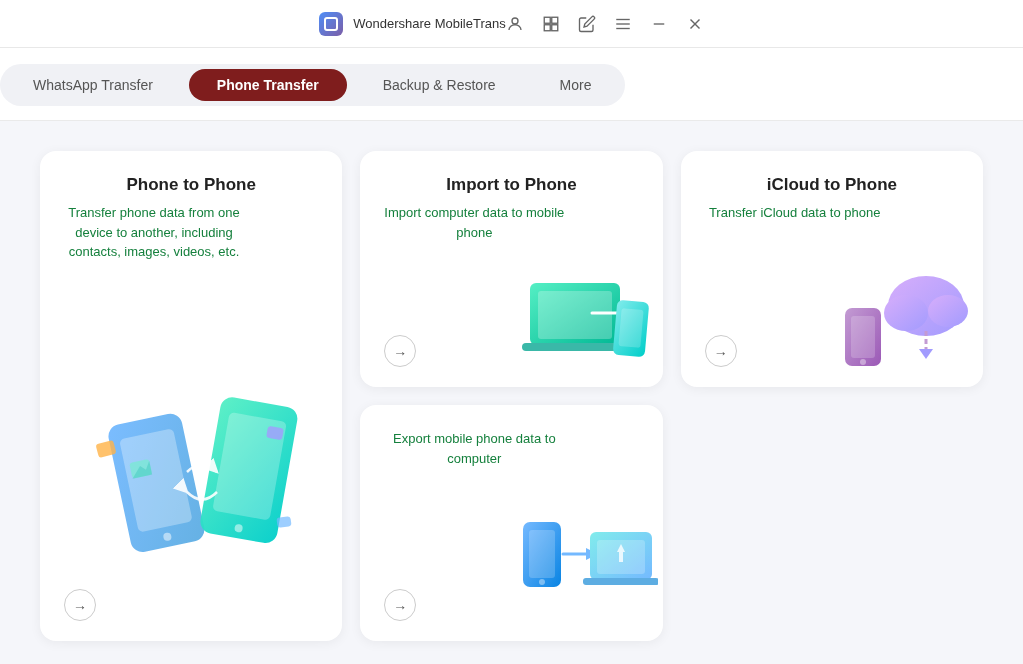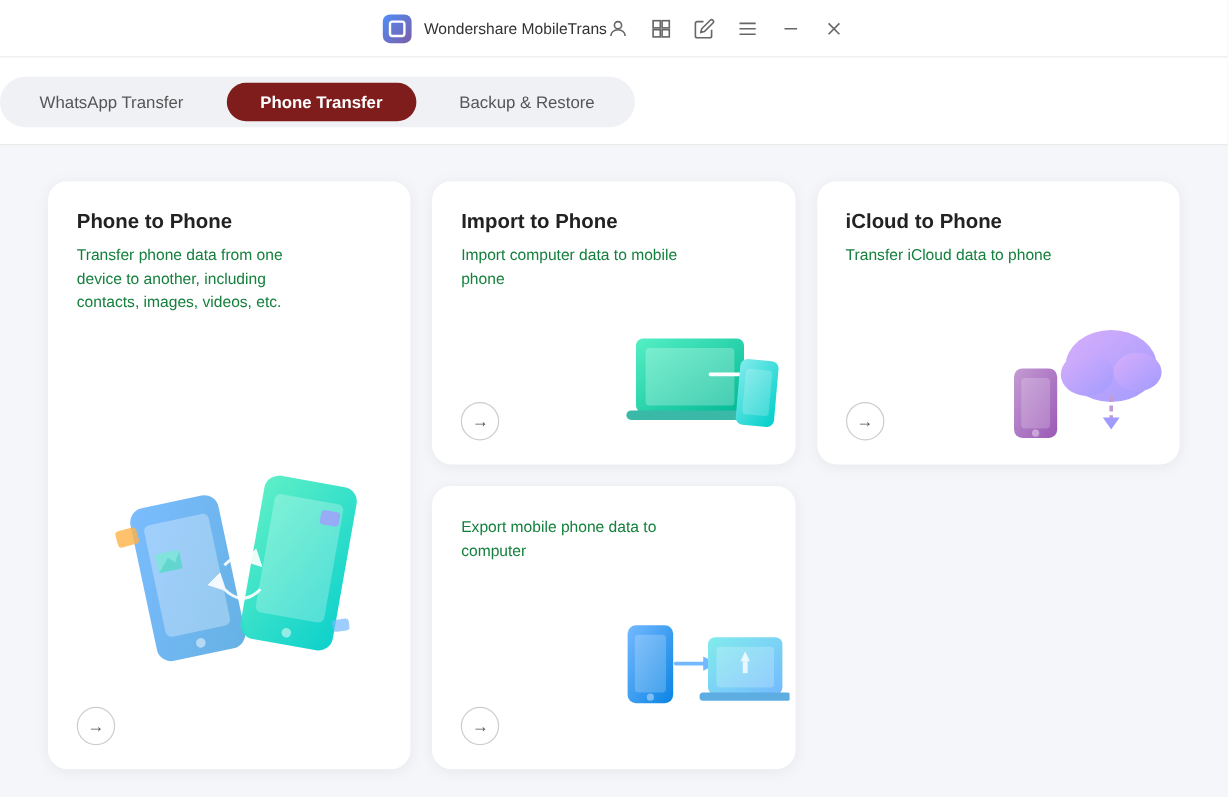--- a/index.html
+++ b/index.html
@@ -108,20 +108,21 @@
     
     .card {
       background: white;
       border-radius: 16px;
       padding: 24px;
       position: relative;
       overflow: hidden;
       box-shadow: 0 2px 12px rgba(0,0,0,0.06);
       cursor: pointer;
       transition: box-shadow 0.2s;
+      text-align: center;
     }
     .card-large {
       grid-row: span 2;
     }
     .card-title {
       font-size: 17px;
       font-weight: 700;
       color: #222;
       margin-bottom: 8px;
     }
@@ -197,20 +198,21 @@
         </svg>
     </span>
   </div>
 </div>
 
 <div class="nav-bar">
   <div class="nav-tabs">
     <button class="nav-tab">WhatsApp Transfer</button>
     <button class="nav-tab active">Phone Transfer</button>
     <button class="nav-tab">Backup &amp; Restore</button>
+    <button class="nav-tab">More</button>
   </div>
 </div>
 
 <div class="main-content">
 
   <div class="card card-large">
     <div class="card-title">Phone to Phone</div>
     <div class="card-desc">Transfer phone data from one device to another, including contacts, images, videos, etc.</div>
 
     <div style="position:absolute; bottom:60px; left:50%; transform:translateX(-45%);">

